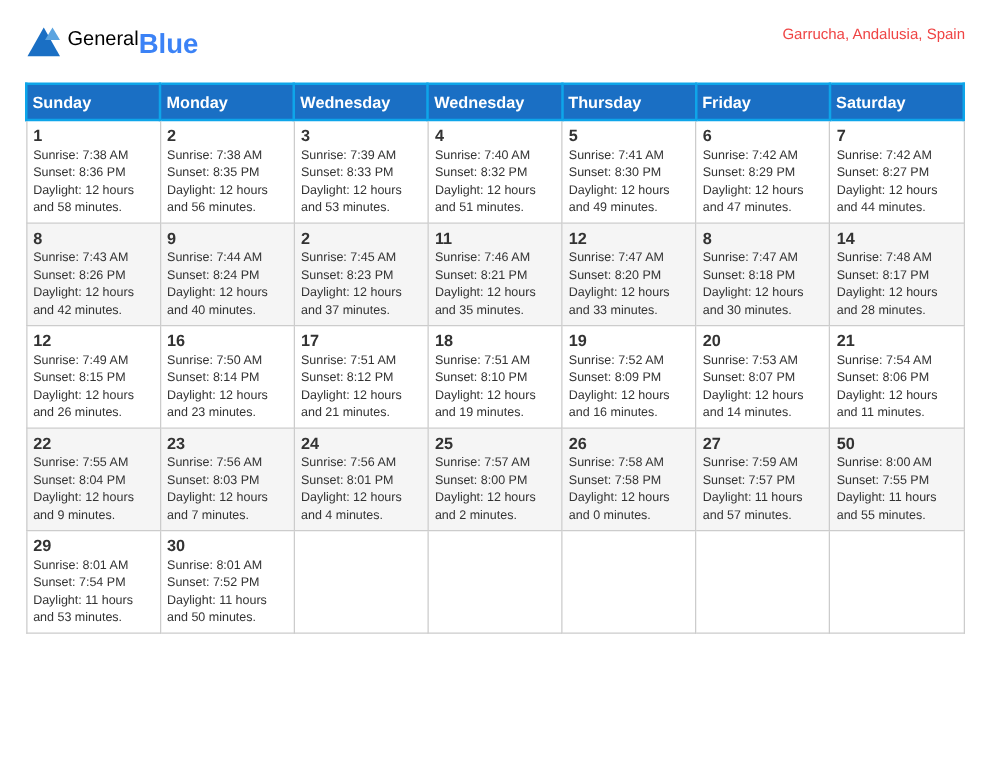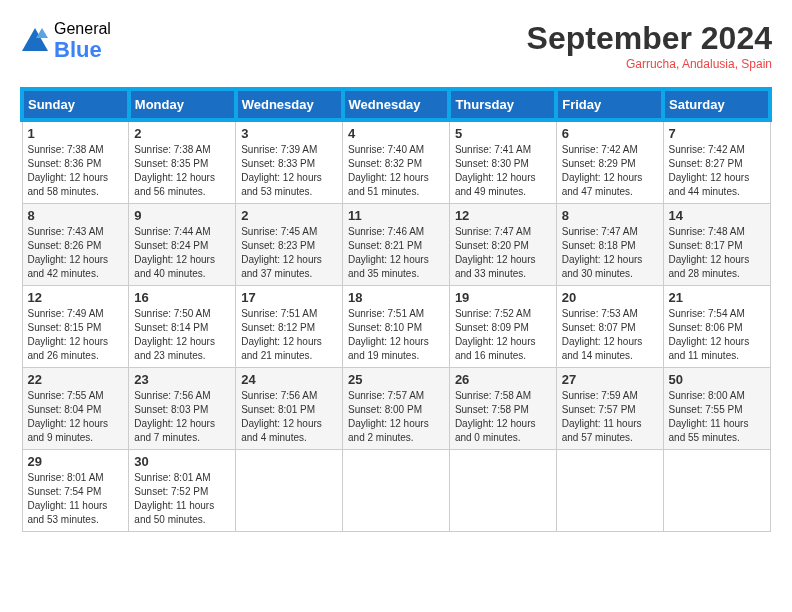--- a/index.html
+++ b/index.html
@@ -16,21 +16,21 @@
       align-items: flex-start;
       margin-bottom: 16px;
     }
     .logo {
       display: flex;
       align-items: center;
       gap: 4px;
     }
     .logo-text {
       display: flex;
-      flex-direction: column;
+      flex-direction: row;
       line-height: 1.1;
     }
     .logo-blue {
       font-size: 22px;
       font-weight: bold;
       color: #3b82f6;
     }
     .logo-icon {
       width: 30px;
       height: 30px;
@@ -52,21 +52,21 @@
       border-collapse: collapse;
       font-size: 11px;
     }
     .calendar th {
       background: #1a6fc4;
       color: #fff;
       padding: 6px 4px;
       text-align: left;
       font-size: 13px;
       font-weight: bold;
-      border: 4px solid #0ea5e9;
+      border: 2px solid #0ea5e9;
     }
     .calendar td {
       border: 1px solid #ccc;
       padding: 4px 5px;
       vertical-align: top;
       width: calc(100% / 7);
       min-height: 70px;
       background: #fff;
     }
     .calendar tr:nth-child(even) td {
@@ -96,21 +96,20 @@
     <svg class="logo-icon" viewBox="0 0 30 30">
       <polygon points="15,2 28,25 2,25" fill="#1a6fc4"></polygon>
       <polygon points="22,2 28,12 16,12" fill="#5ba4e0"></polygon>
     </svg>
     <div class="logo-text">
       <span>General</span>
       <span class="logo-blue">Blue</span>
     </div>
   </div>
   <div class="title-block">
-    <div class="month-title">September 2024</div>
     <div class="location-title">Garrucha, Andalusia, Spain</div>
   </div>
 </div>
 
 <table class="calendar">
   <thead>
     <tr>
     <th>Sunday</th>
         <th>Monday</th>
         <th>Wednesday</th>

